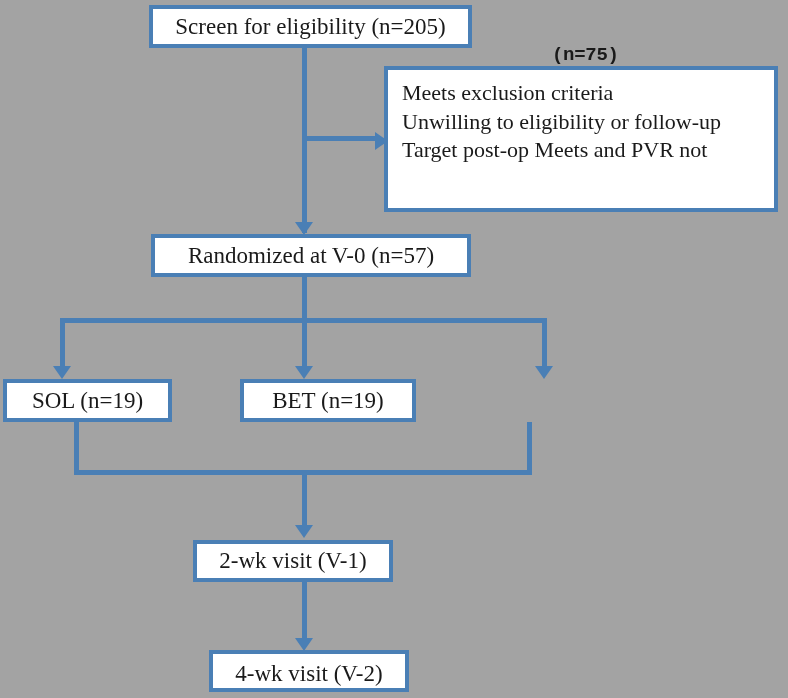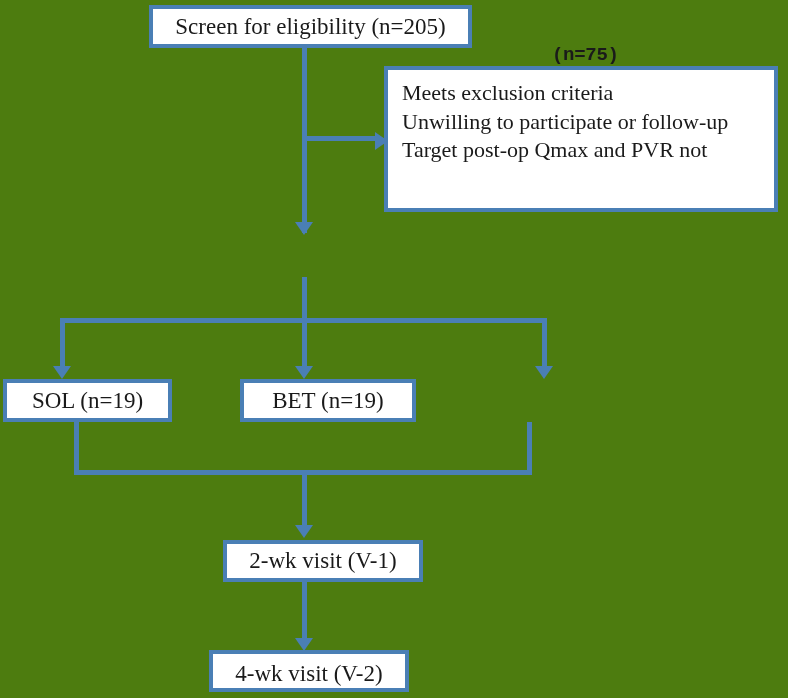--- a/index.html
+++ b/index.html
@@ -4,21 +4,21 @@
 <style>
   html, body {
     margin: 0;
     padding: 0;
     background: #ffffff;
   }
   #canvas {
     position: relative;
     width: 788px;
     height: 698px;
-    background: #4d7c0f;
+    background: #a3a3a3;
     font-family: "Liberation Serif", "DejaVu Serif", serif;
     overflow: hidden;
   }
   .node {
     position: absolute;
     box-sizing: border-box;
     border: 4px solid #4a7fb5;
     background: #ffffff;
     display: flex;
     align-items: center;
@@ -96,25 +96,28 @@
   <div class="arrow-down" style="left:295px; top:222px;"></div>
 
   <div class="hline" style="left:304px; top:136px; width:76px;"></div>
   <div class="arrow-right" style="left:375px; top:132px;"></div>
 
   <div class="side-label" style="left:552px; top:44px;">(n=75)</div>
 
   <div class="node left-align" style="left:384px; top:66px; width:394px; height:146px; font-size:22px;">
     <div class="node-lines">
       <span>Meets exclusion criteria</span>
-      <span>Unwilling to participate or follow-up</span>
-      <span>Target post-op Qmax and PVR not</span>
+      <span>Unwilling to eligibility or follow-up</span>
+      <span>Target post-op Meets and PVR not</span>
     </div>
   </div>
 
+  <div class="node" style="left:151px; top:234px; width:320px; height:43px;">
+    <span>Randomized at V-0 (n=57)</span>
+  </div>
 
   <div class="vline" style="left:302px; top:277px; height:46px;"></div>
   <div class="hline" style="left:60px; top:318px; width:487px;"></div>
 
   <div class="vline" style="left:60px; top:318px; height:52px;"></div>
   <div class="arrow-down" style="left:53px; top:366px;"></div>
 
   <div class="vline" style="left:302px; top:318px; height:52px;"></div>
   <div class="arrow-down" style="left:295px; top:366px;"></div>
 
@@ -130,21 +133,21 @@
   </div>
 
 
   <div class="vline" style="left:74px; top:422px; height:52px;"></div>
   <div class="vline" style="left:527px; top:422px; height:52px;"></div>
   <div class="hline" style="left:74px; top:470px; width:458px;"></div>
 
   <div class="vline" style="left:302px; top:470px; height:58px;"></div>
   <div class="arrow-down" style="left:295px; top:525px;"></div>
 
-  <div class="node" style="left:223px; top:540px; width:200px; height:42px;">
+  <div class="node" style="left:193px; top:540px; width:200px; height:42px;">
     <span>2-wk visit (V-1)</span>
   </div>
 
   <div class="vline" style="left:302px; top:582px; height:62px;"></div>
   <div class="arrow-down" style="left:295px; top:638px;"></div>
 
   <div class="node" style="left:209px; top:650px; width:200px; height:42px;align-items:flex-end;">
     <span>4-wk visit (V-2)</span>
   </div>
 

